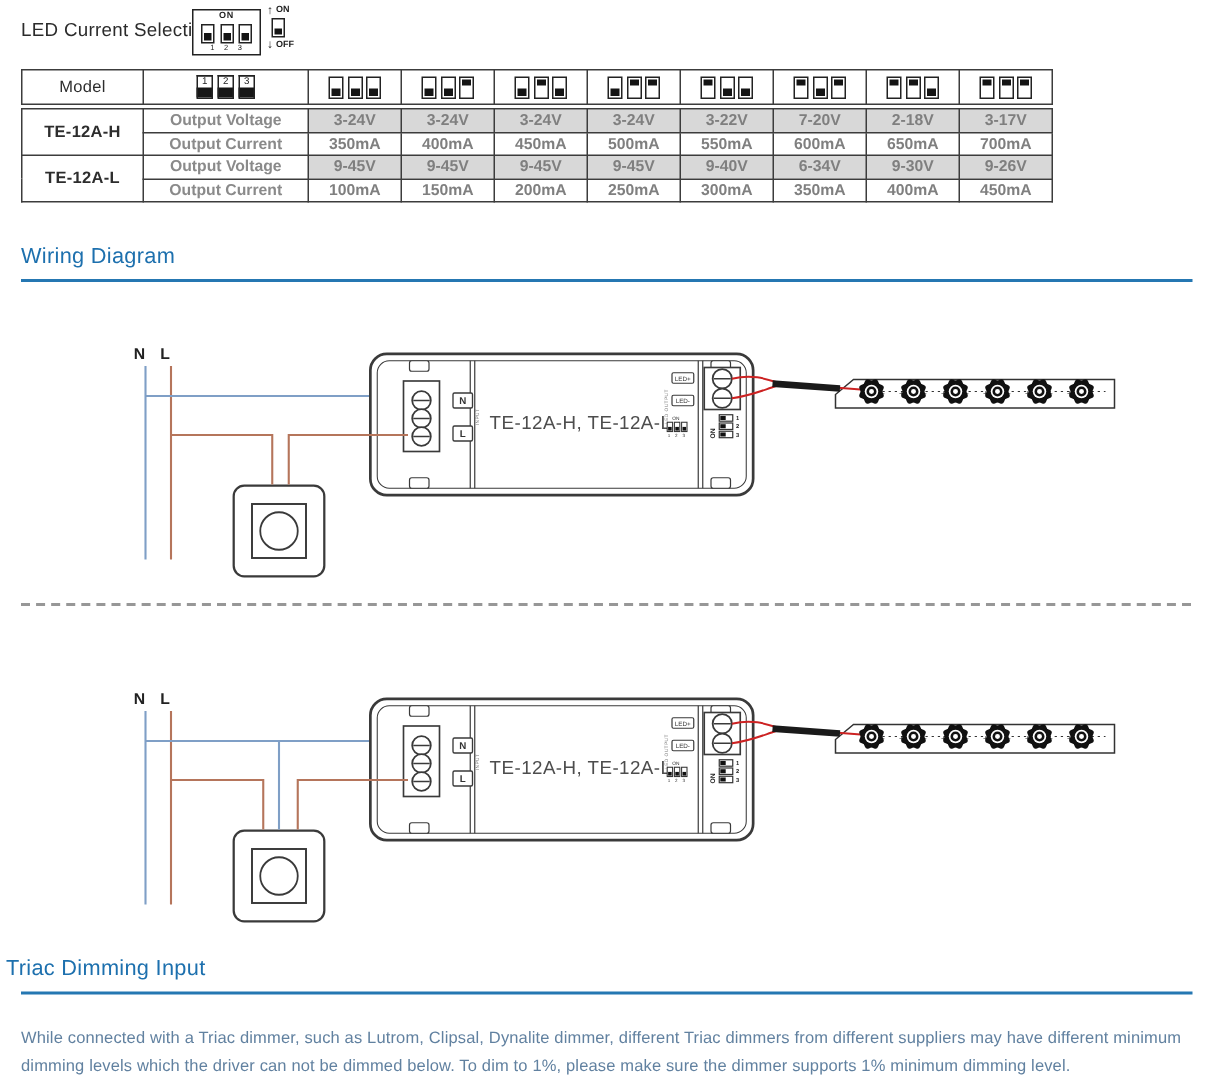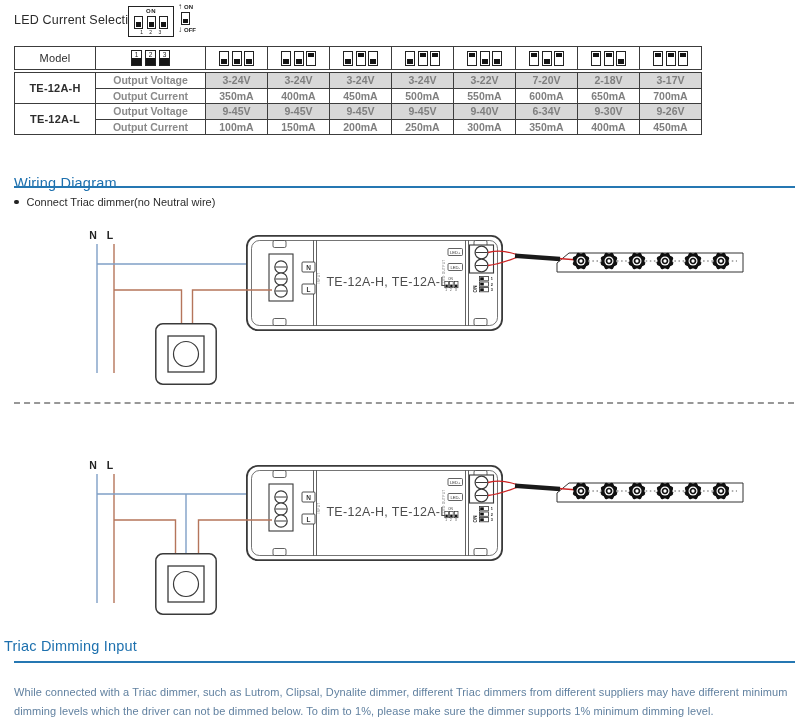--- a/index.html
+++ b/index.html
@@ -38,21 +38,21 @@
   td.val.gray{background:#d8d8d8;}
   .dip{display:flex;gap:2.5px;justify-content:center;}
   .dip .tg{width:8px;height:13px;}
   .numdip{display:flex;gap:3px;justify-content:center;}
   .numtg{display:inline-block;width:9px;height:14px;border:1.2px solid #222;box-sizing:content-box;
          font-size:6.5px;line-height:8px;color:#222;text-align:center;
          background:linear-gradient(to bottom,#fff 0 7.5px,#161616 7.5px);}
 
   
   .sect{font-size:14.5px;color:#1d70ae;letter-spacing:.2px;}
-  .h-wiring{left:14px;top:175px;}
+  .h-wiring{left:14px;top:163px;}
   .h-triac{left:4px;top:638px;}
   .rule{left:14px;width:781px;height:2px;background:#2577b2;}
   .rule-wiring{top:186px;}
   .rule-triac{top:661px;}
   .bullet{display:flex;align-items:center;gap:8px;font-size:11px;color:#2b2b2b;}
   .bullet .dot{width:4.5px;height:4.5px;border-radius:50%;background:#222;flex:0 0 auto;}
   .bullet1{left:14px;top:196px;}
   .bullet2{left:14px;top:421px;}
   .dashes{left:14px;top:402px;width:780px;height:0;border-top:2px dashed #979797;}
 
@@ -223,24 +223,20 @@
           <td class="val">350mA</td>
           <td class="val">400mA</td>
           <td class="val">450mA</td>
         </tr>
   </tbody>
     </table>
 
   <div class="abs sect h-wiring">Wiring Diagram</div>
   <div class="abs rule rule-wiring"></div>
 
-  <div class="abs bullet bullet1">
-    <span class="dot"></span>
-    <span>Connect Triac dimmer(no Neutral wire)</span>
-  </div>
 
   <svg class="abs diag1" width="808" height="178" viewBox="0 0 808 178">
     <defs>
       <g id="led">
         <g fill="#111">
           <rect x="-6.7" y="-6.7" width="13.4" height="13.4" rx="2" transform="rotate(22.5)"></rect>
           <rect x="-6.7" y="-6.7" width="13.4" height="13.4" rx="2" transform="rotate(-22.5)"></rect>
           <circle r="7"></circle>
         </g>
         <circle r="4.5" fill="#fff"></circle>

